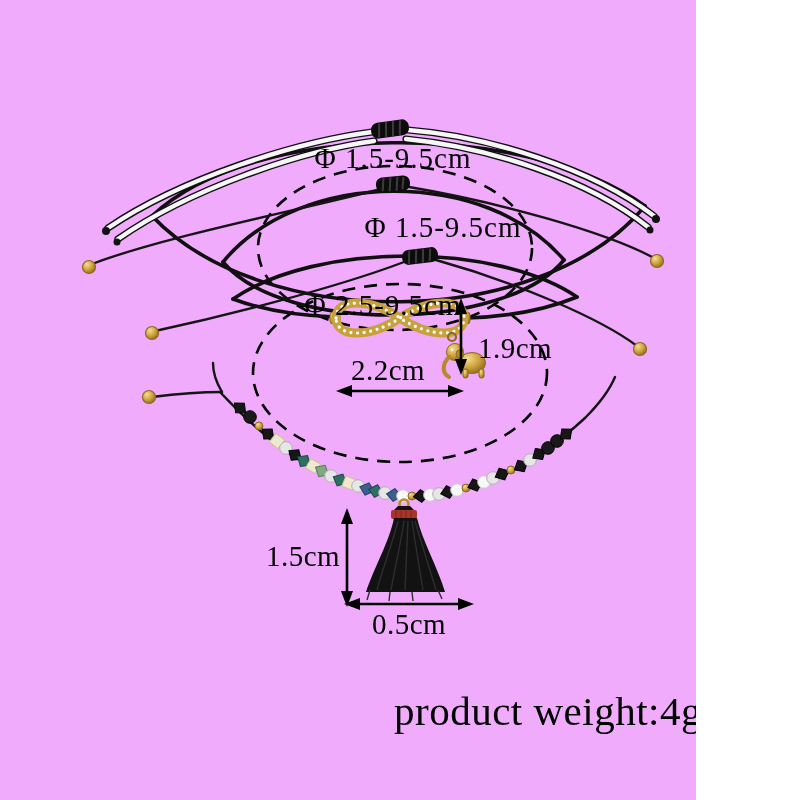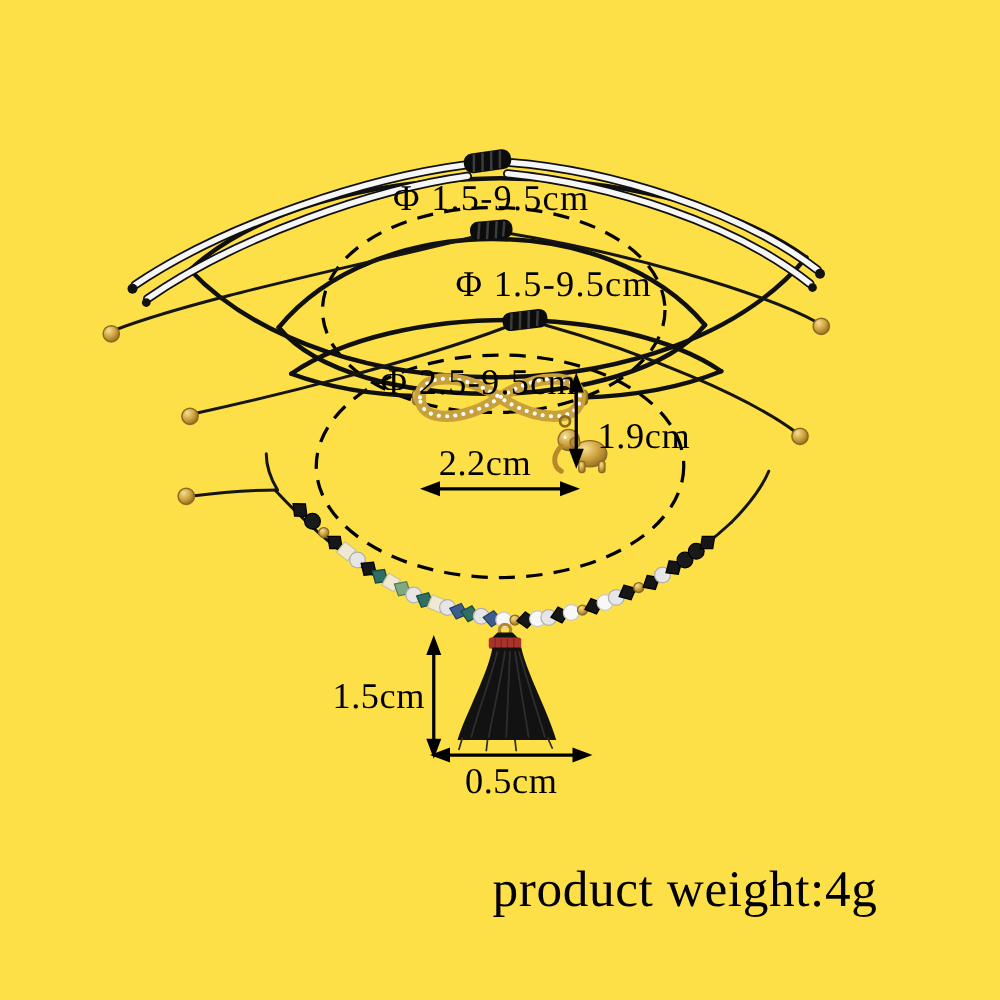--- a/index.html
+++ b/index.html
@@ -1,16 +1,16 @@
 <!DOCTYPE html>
 <html><head>
 <meta charset="utf-8">
 <style>
   html,body{margin:0;padding:0;background:#ffffff;}
-  .canvas{position:relative;width:800px;height:800px;background:#fde047;overflow:hidden;}
+  .canvas{position:relative;width:696px;height:800px;background:#f0abfc;overflow:hidden;}
   svg text{font-family:"Liberation Serif","DejaVu Serif",serif;fill:#000000;}
   .dim{font-size:29px;letter-spacing:0.5px;}
   .phi{font-size:29px;letter-spacing:1px;}
   .weight{font-size:41px;letter-spacing:0.5px;}
   .cord{fill:none;stroke:#101010;stroke-width:3.6;stroke-linecap:round;}
   .cord-thin{fill:none;stroke:#151515;stroke-width:2.4;stroke-linecap:round;}
   .cord-outline{fill:none;stroke:#101010;stroke-width:7.2;stroke-linecap:round;}
   .cord-white{fill:none;stroke:#f6f6f6;stroke-width:4.4;stroke-linecap:round;}
   .dash-ellipse{fill:none;stroke:#000;stroke-width:2.6;stroke-dasharray:13 9;}
   .arrow-line{stroke:#000;stroke-width:2.6;}

